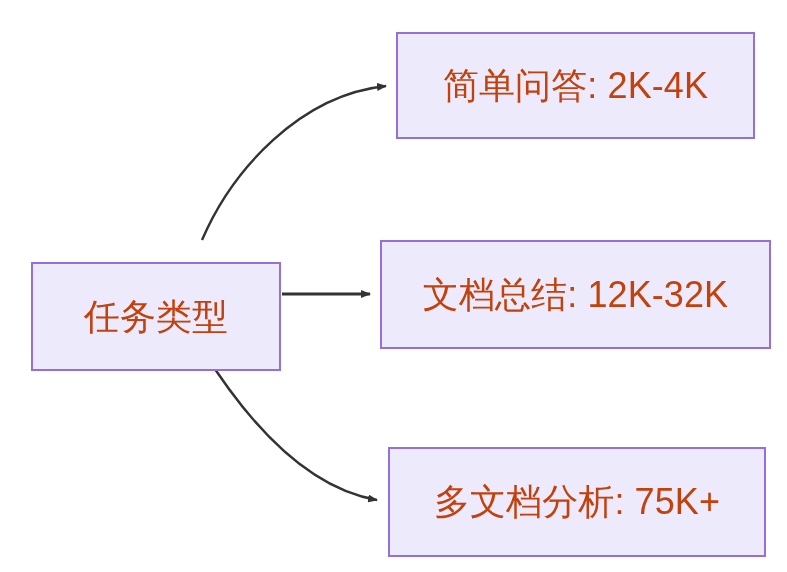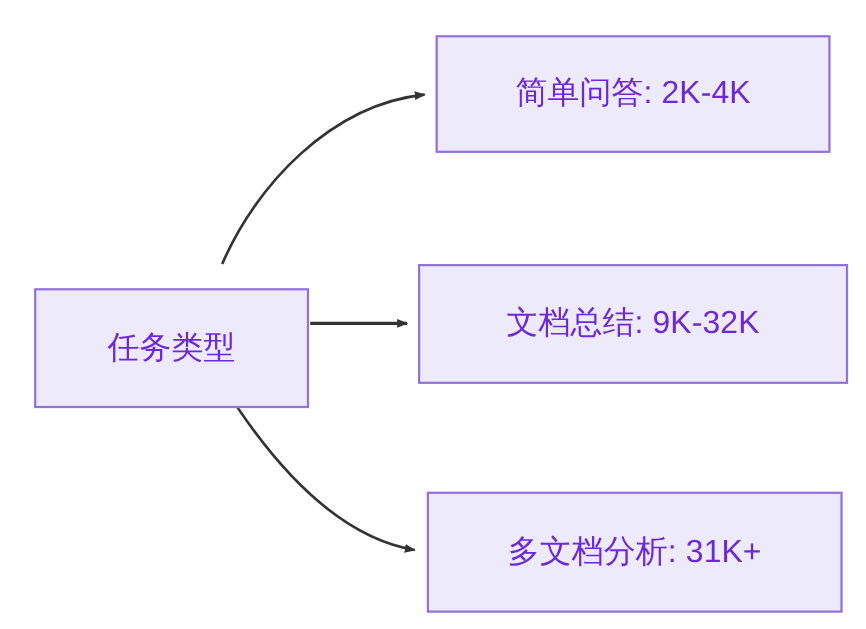--- a/index.html
+++ b/index.html
@@ -31,23 +31,23 @@
     position: absolute;
     box-sizing: border-box;
     background: #ECEAFB;
     border: 2px solid #9370DB;
     display: flex;
     align-items: center;
     justify-content: center;
     color: #333333;
   }
   .node-label {
-    font-size: 29px;
+    font-size: 36px;
     line-height: 1.2;
-    color: #6d28d9;
+    color: #c2410c;
     white-space: nowrap;
     letter-spacing: 0.1px;
   }
   #node-root {
     left: 31px;
     top: 240px;
     width: 250px;
     height: 109px;
     margin-top: 22px;
   }
@@ -91,20 +91,20 @@
 
   <div class="node" id="node-root">
     <span class="node-label">任务类型</span>
   </div>
 
   <div class="node" id="node-simple-qa">
     <span class="node-label">简单问答: 2K-4K</span>
   </div>
 
   <div class="node" id="node-doc-summary">
-    <span class="node-label">文档总结: 9K-32K</span>
+    <span class="node-label">文档总结: 12K-32K</span>
   </div>
 
   <div class="node" id="node-multi-doc">
-    <span class="node-label">多文档分析: 31K+</span>
+    <span class="node-label">多文档分析: 75K+</span>
   </div>
 
 </div>
 
 </body></html>

